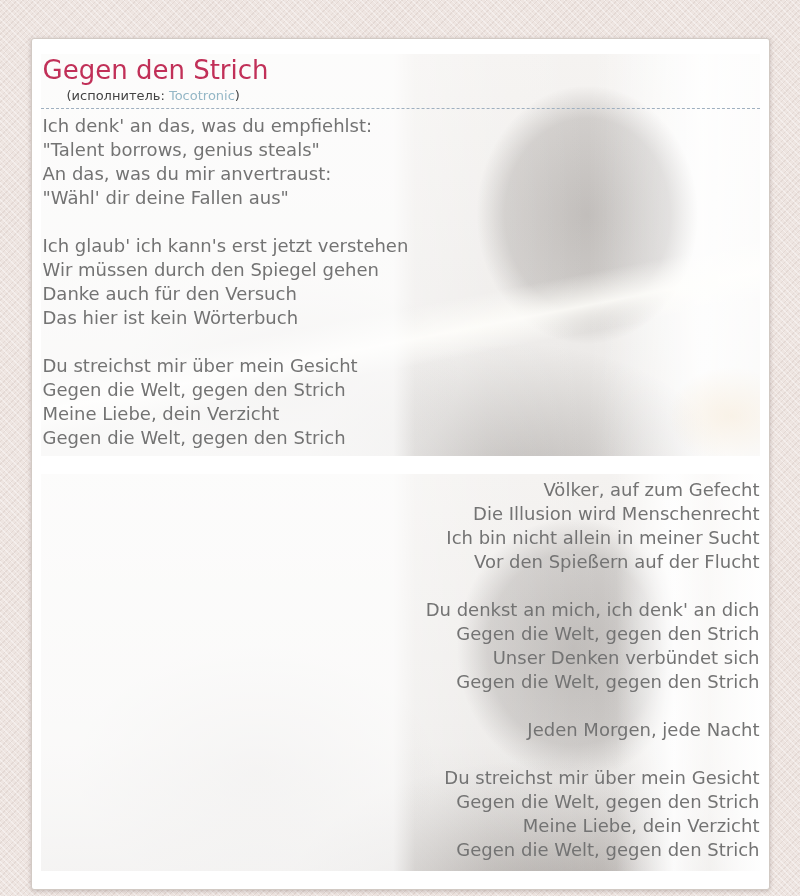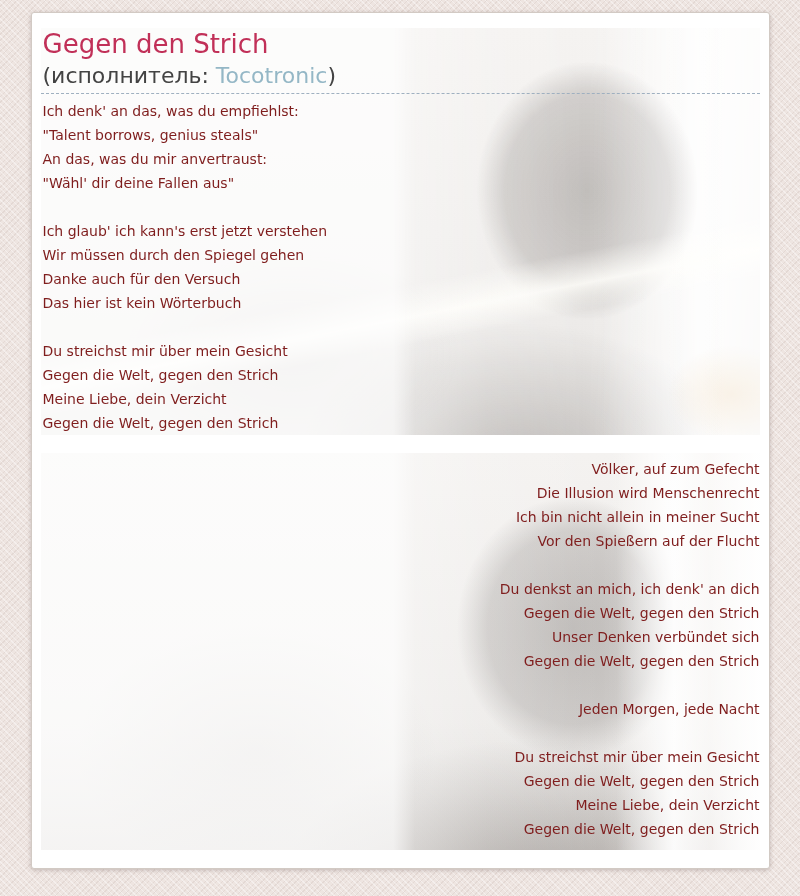--- a/index.html
+++ b/index.html
@@ -17,21 +17,21 @@
     background-image:
       repeating-linear-gradient(45deg, rgba(255,255,255,0.40) 0px, rgba(255,255,255,0.40) 1px, rgba(255,255,255,0) 1px, rgba(255,255,255,0) 4px),
       repeating-linear-gradient(135deg, rgba(203,187,181,0.30) 0px, rgba(203,187,181,0.30) 1px, rgba(203,187,181,0) 1px, rgba(203,187,181,0) 4px);
     box-sizing: border-box;
   }
   .card {
     box-sizing: border-box;
     width: 739px;
     margin: 0 auto;
     position: relative;
-    top: 12px;
+    top: 38px;
     background: #ffffff;
     border: 1px solid #d2cac4;
     border-radius: 3px;
     box-shadow: 0 1px 4px rgba(110,90,85,0.35);
     padding: 15px 9px 18px 9px;
   }
   .block {
     position: relative;
   }
   .b1 { min-height: 402px; }
@@ -76,36 +76,37 @@
     border-bottom: 1px dashed #9fb0c0;
   }
   .hdr h1 {
     margin: 0 0 2px 0;
     font-size: 26px;
     line-height: 1.15;
     font-weight: 400;
     color: #c13058;
   }
   .sub {
-    font-size: 22px;
+    font-size: 13px;
     line-height: 1.25;
     color: #434343;
+    margin-left: 24px;
   }
   .artist {
     color: #94b7c6;
     text-decoration: none;
     cursor: pointer;
   }
   .lyr {
     position: relative;
     z-index: 1;
     padding: 5px 0 0 2px;
-    font-size: 14px;
+    font-size: 18px;
     line-height: 24px;
-    color: #7f1d1d;
+    color: #737373;
     white-space: pre-line;
   }
   .b2 .lyr { padding-top: 4px; text-align: right; }
 </style>
 </head>
 <body>
 
 <div class="page-bg">
   <div class="card">
 

